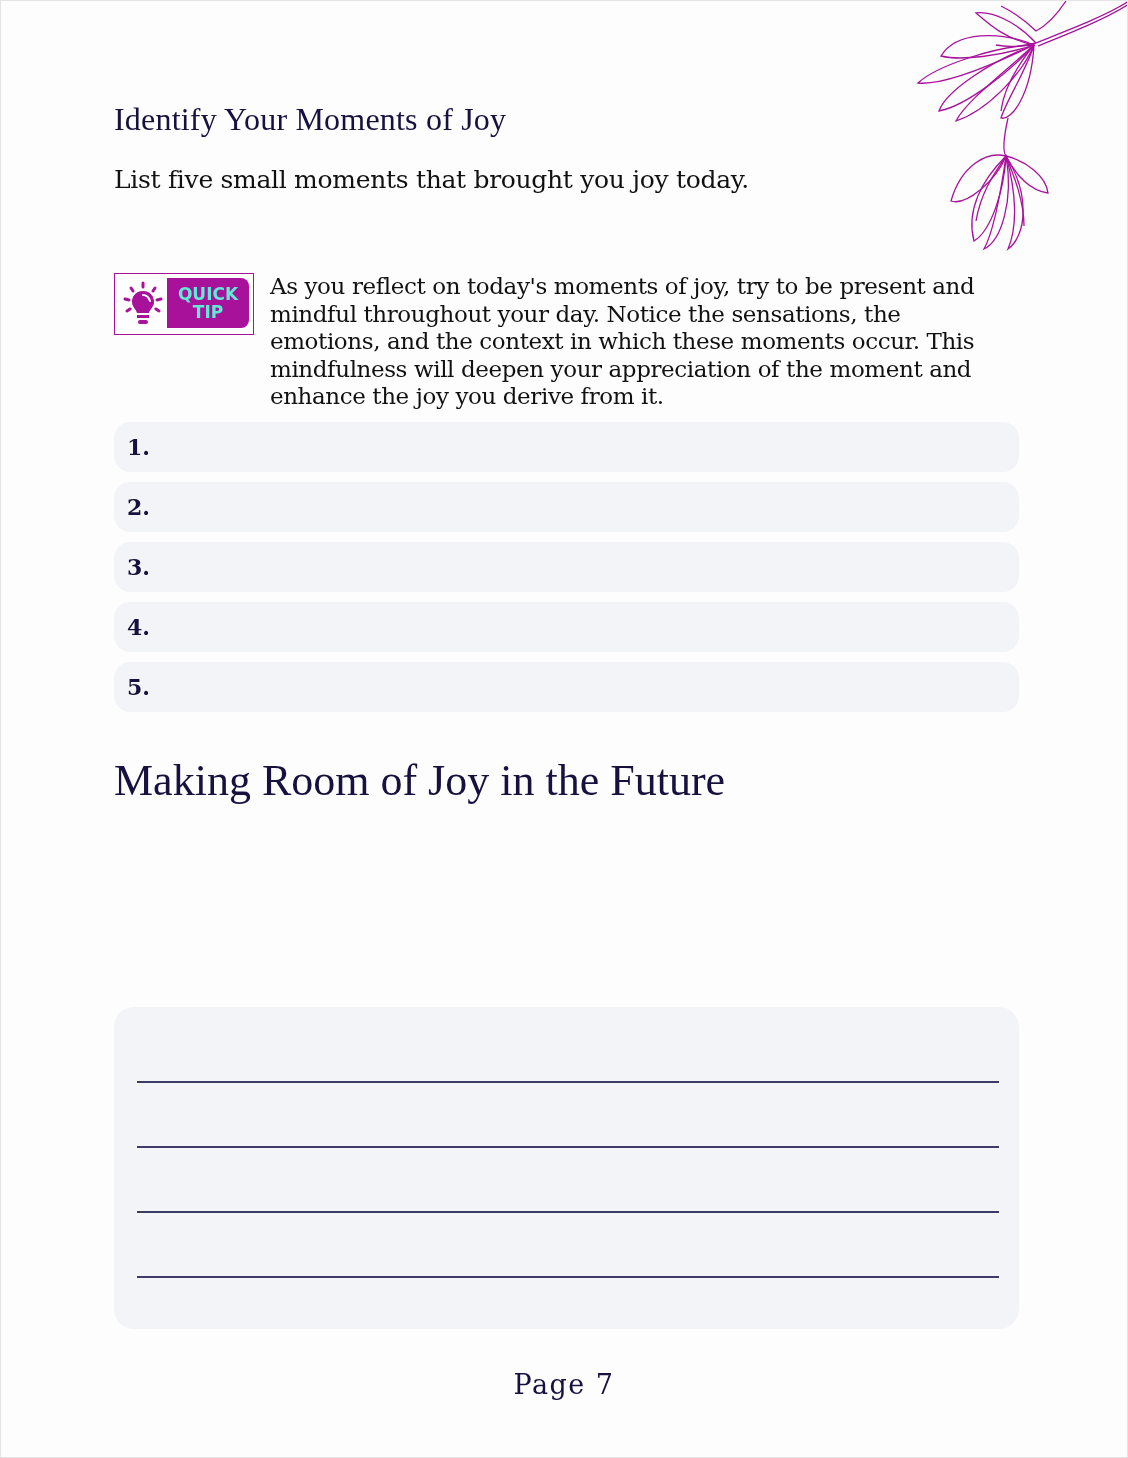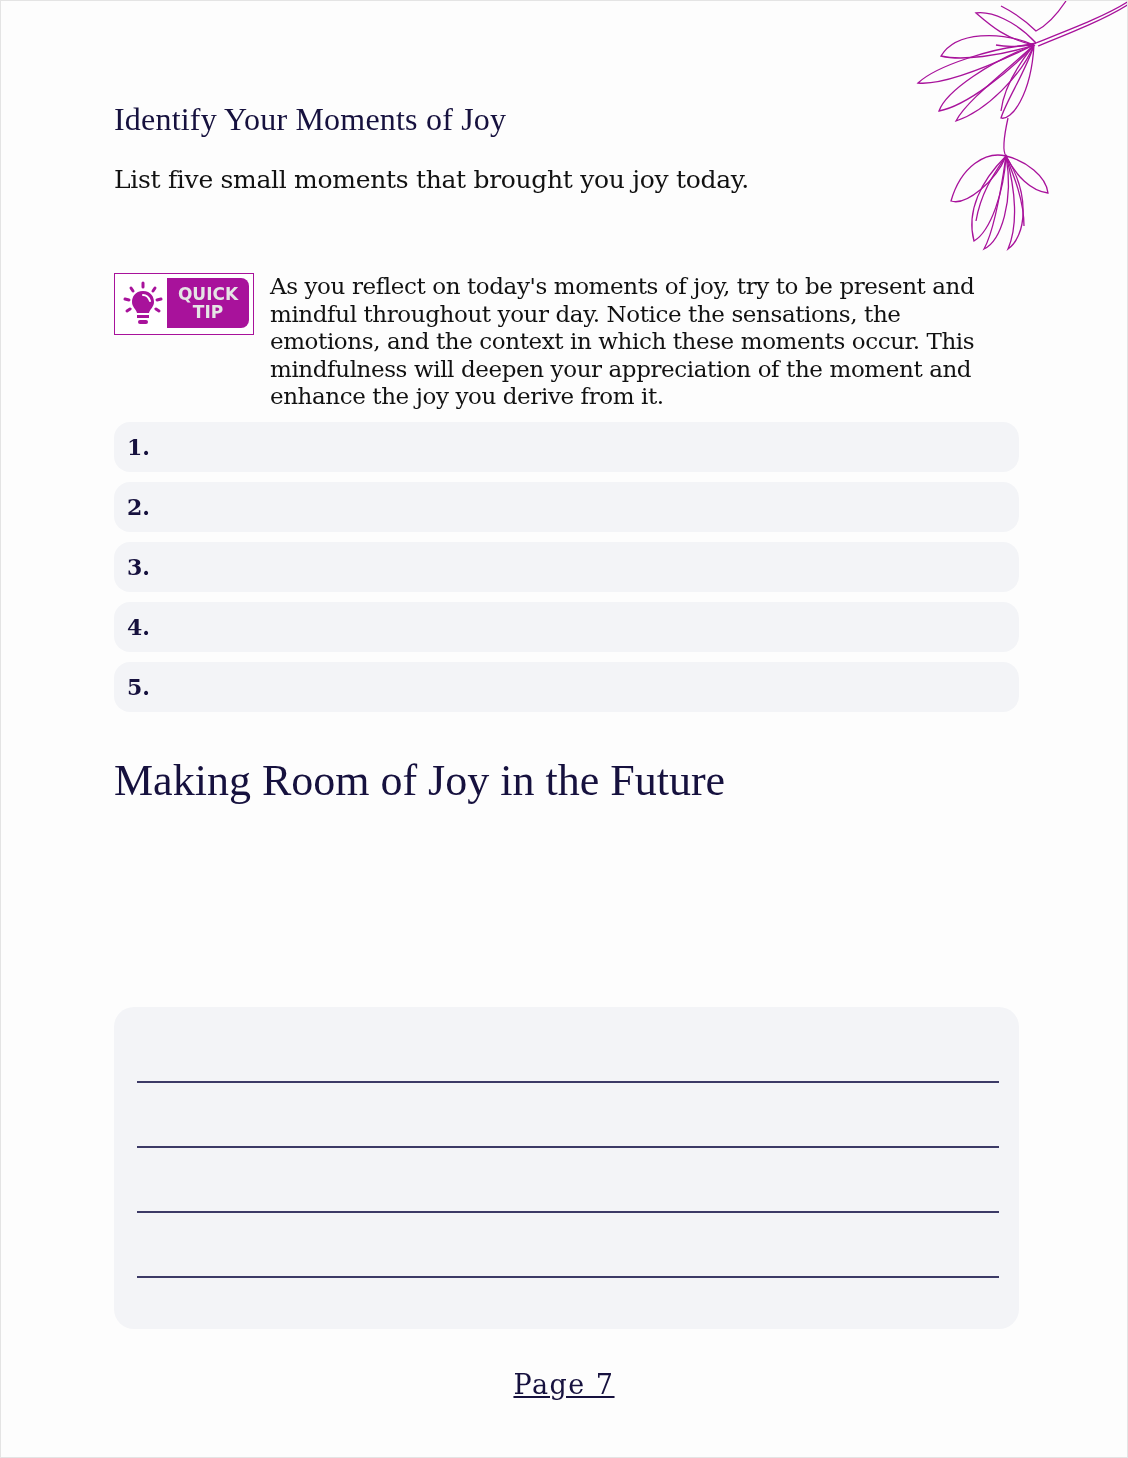--- a/index.html
+++ b/index.html
@@ -27,21 +27,21 @@
   .flower { position: absolute; left: 905px; top: 0; width: 223px; height: 255px; }
   .tip-badge {
     position: absolute; left: 113px; top: 272px;
     width: 140px; height: 62px; box-sizing: border-box;
     border: 1.5px solid #a8129b; background: #fff;
   }
   .tip-badge .pill {
     position: absolute; left: 52px; top: 4px; width: 82px; height: 50px;
     background: #a8129b; border-radius: 0 8px 8px 0;
     display: flex; flex-direction: column; align-items: center; justify-content: center;
-    color: #e5e5e5; font-family: "DejaVu Sans", sans-serif; font-weight: 700;
+    color: #5eead4; font-family: "DejaVu Sans", sans-serif; font-weight: 700;
     font-size: 17px; line-height: 18px;
   }
   .tip-badge .bulb { position: absolute; left: 6px; top: 6px; width: 44px; height: 48px; }
   .tip-text {
     position: absolute; left: 269px; top: 272px; width: 740px;
     font-size: 23px; line-height: 27.6px; color: #111; margin: 0; letter-spacing: -0.4px;
   }
   .list { position: absolute; left: 113px; top: 421px; width: 905px; }
   .list-row {
     height: 50px; background: #f3f4f7; border-radius: 16px;
@@ -60,21 +60,21 @@
   }
   .writebox {
     position: absolute; left: 113px; top: 1006px; width: 905px; height: 322px;
     background: #f3f4f7; border-radius: 20px;
   }
   .writebox .line {
     position: absolute; left: 23px; width: 862px; height: 2px; background: #3c3a66;
   }
   .pagenum {
     position: absolute; left: 0; right: 0; top: 1368px; text-align: center;
-    font-size: 27px; color: #16113e; letter-spacing: 1.5px; text-decoration: underline;
+    font-size: 27px; color: #16113e; letter-spacing: 1.5px;
   }
 </style>
 </head>
 <body>
 
 <div class="page">
 
   <svg class="flower" viewBox="0 0 223 255" fill="none" stroke="#a8129b" stroke-width="1.3">
     <path d="M223 0 C200 15 160 30 130 42 C115 46 100 46 90 44"></path>
     <path d="M223 3 C200 18 162 33 132 45"></path>

